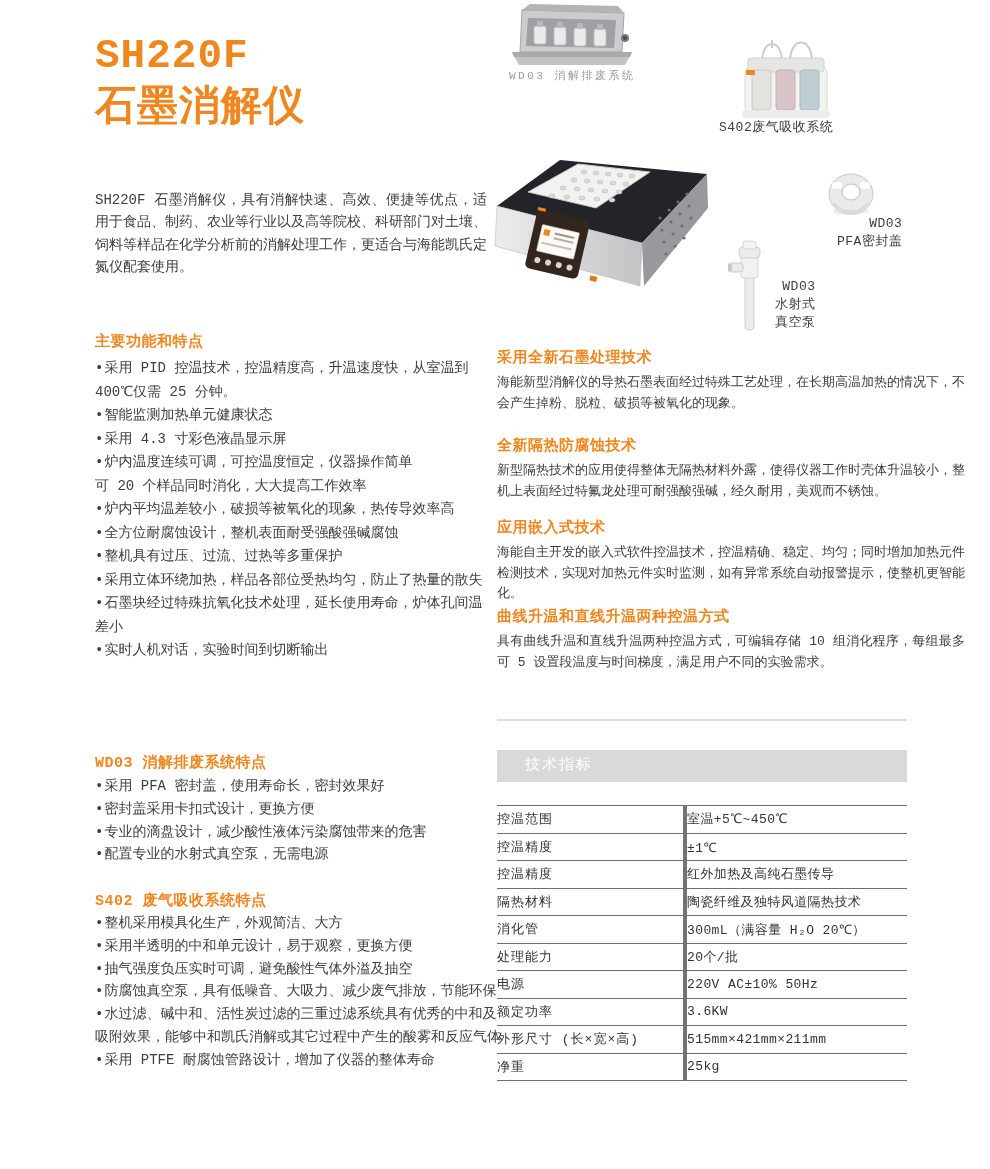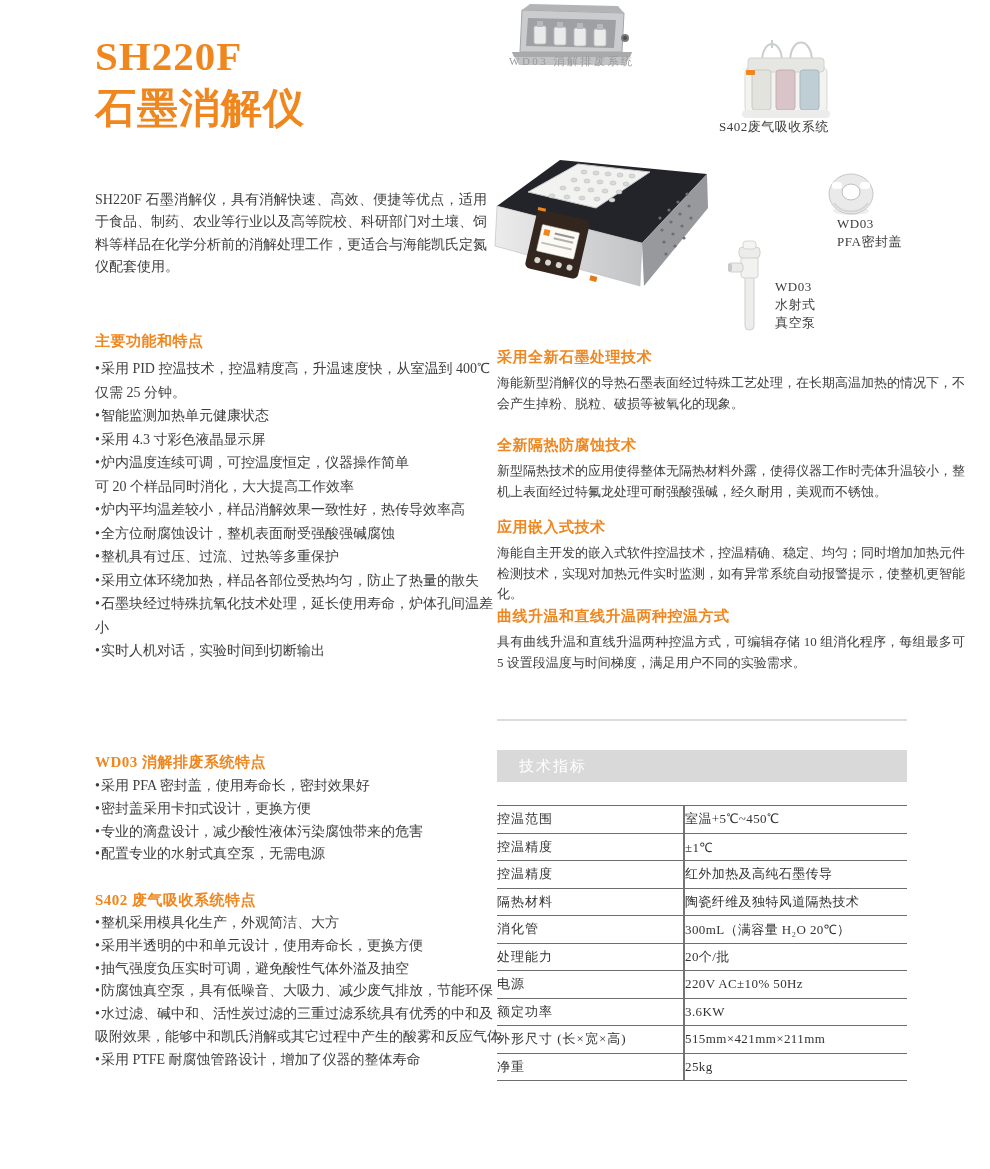--- a/index.html
+++ b/index.html
@@ -3,21 +3,21 @@
 <meta charset="utf-8">
 <style>
   :root{
     --accent:#f0861e;
     --text:#3e3e3e;
     --line:#6e6e6e;
   }
   html,body{margin:0;padding:0;background:#fff;}
   .page{
     position:relative;width:990px;height:1169px;background:#ffffff;overflow:hidden;
-    font-family:Liberation Serif, serif;color:var(--text);
+    font-family:Liberation Mono, monospace;color:var(--text);
   }
   
   .title{
     position:absolute;left:95px;top:30px;margin:0;
     font-size:41px;line-height:52px;font-weight:600;letter-spacing:1px;color:var(--accent);
   }
   .intro{
     position:absolute;left:95px;top:189px;width:392px;margin:0;
     font-size:14px;line-height:22.4px;text-align:justify;color:var(--text);
   }
@@ -39,80 +39,80 @@
   .s402-list{top:912px;width:410px;line-height:22.8px;}
   
   .tech-sec{position:absolute;left:497px;width:468px;}
   .tech-sec h3{margin:0 0 6px 0;font-size:15px;font-weight:bold;color:var(--accent);letter-spacing:0.5px;}
   .tech-sec p{margin:0;font-size:13px;line-height:20.5px;text-align:justify;color:var(--text);}
   .sec1{top:348px;}.sec2{top:436px;}.sec3{top:518px;}.sec4{top:607px;}
   
   .rule{position:absolute;left:497px;top:719px;width:410px;height:2px;background:#dcdcdc;}
   .spec-bar{
     position:absolute;left:497px;top:750px;width:410px;height:32px;box-sizing:border-box;
-    background:#d9d9d9;color:#ffffff;font-size:15px;line-height:32px;padding-left:22px;letter-spacing:2px;
+    background:#d9d9d9;color:#ffffff;font-size:15px;line-height:32px;padding-left:28px;letter-spacing:2px;
   }
   table.specs{
     position:absolute;left:497px;top:805px;width:410px;
     border-collapse:collapse;border-top:1px solid var(--line);
   }
   table.specs td{
     height:26.5px;border-bottom:1px solid var(--line);
     font-size:13px;color:#333;vertical-align:middle;padding:0;
   }
   td.spec-label{width:186px;padding-left:18px;letter-spacing:1px;}
-  td.spec-value{border-left:2px solid #737373;padding-left:24px;letter-spacing:0.4px;margin-left:30px;}
+  td.spec-value{border-left:4px solid #737373;padding-left:24px;letter-spacing:0.4px;margin-left:30px;}
   
   .img{position:absolute;}
-  .cap-gray{position:absolute;left:509px;top:54px;font-size:11px;color:#9b9b9b;letter-spacing:2.5px;}
+  .cap-gray{position:absolute;left:509px;top:68px;font-size:11px;color:#9b9b9b;letter-spacing:2.5px;}
   .cap-dark{position:absolute;font-size:13px;color:#3c3c3c;letter-spacing:0.5px;}
   .cap-s402{left:719px;top:118px;}
-  .cap-block{line-height:18px;}
+  .cap-block{line-height:18px;text-align:right;}
   .cap-pfa{left:837px;top:215px;}
   .cap-pump{left:775px;top:278px;}
 </style>
 </head>
 <body>
 
 <div class="page">
 
   <h1 class="title"><span>SH220F</span><br><span>石墨消解仪</span></h1>
 
   <p class="intro">SH220F 石墨消解仪，具有消解快速、高效、便捷等优点，适用于食品、制药、农业等行业以及高等院校、科研部门对土壤、饲料等样品在化学分析前的消解处理工作，更适合与海能凯氏定氮仪配套使用。</p>
 
   <h2 class="sec-head feat-head">主要功能和特点</h2>
   <ul class="blist features">
 
   <li>采用 PID 控温技术，控温精度高，升温速度快，从室温到 400℃仅需 25 分钟。</li>
       <li>智能监测加热单元健康状态</li>
       <li>采用 4.3 寸彩色液晶显示屏</li>
       <li>炉内温度连续可调，可控温度恒定，仪器操作简单
 可 20 个样品同时消化，大大提高工作效率</li>
-      <li>炉内平均温差较小，样品消解效果一致性好，热传导效率高</li>
+      <li>炉内平均温差较小，破损等被氧化的现象，热传导效率高</li>
       <li>全方位耐腐蚀设计，整机表面耐受强酸强碱腐蚀</li>
       <li>整机具有过压、过流、过热等多重保护</li>
       <li>采用立体环绕加热，样品各部位受热均匀，防止了热量的散失</li>
       <li>石墨块经过特殊抗氧化技术处理，延长使用寿命，炉体孔间温差小</li>
       <li>实时人机对话，实验时间到切断输出</li>
     </ul>
 
   <h2 class="sec-head wd03-head">WD03 消解排废系统特点</h2>
   <ul class="blist wd03-list">
 
   <li>采用 PFA 密封盖，使用寿命长，密封效果好</li>
       <li>密封盖采用卡扣式设计，更换方便</li>
       <li>专业的滴盘设计，减少酸性液体污染腐蚀带来的危害</li>
       <li>配置专业的水射式真空泵，无需电源</li>
     </ul>
 
   <h2 class="sec-head s402-head">S402 废气吸收系统特点</h2>
   <ul class="blist s402-list">
 
   <li>整机采用模具化生产，外观简洁、大方</li>
-      <li>采用半透明的中和单元设计，使用寿命长，更换方便</li>
+      <li>采用半透明的中和单元设计，易于观察，更换方便</li>
       <li>抽气强度负压实时可调，避免酸性气体外溢及抽空</li>
       <li>防腐蚀真空泵，具有低噪音、大吸力、减少废气排放，节能环保</li>
       <li>水过滤、碱中和、活性炭过滤的三重过滤系统具有优秀的中和及吸附效果，能够中和凯氏消解或其它过程中产生的酸雾和反应气体</li>
       <li>采用 PTFE 耐腐蚀管路设计，增加了仪器的整体寿命</li>
     </ul>
 
   <svg class="img" style="left:512px;top:2px;" width="120" height="64" viewBox="0 0 120 64">
     <polygon points="0,50 120,50 113,63 7,63" fill="#c2c3c5"></polygon>
     <polygon points="0,50 120,50 118,55 2,55" fill="#a9aaac"></polygon>
     <polygon points="10,8 112,11 110,50 8,50" fill="#cbccce" stroke="#a5a6a8" stroke-width="1"></polygon>

